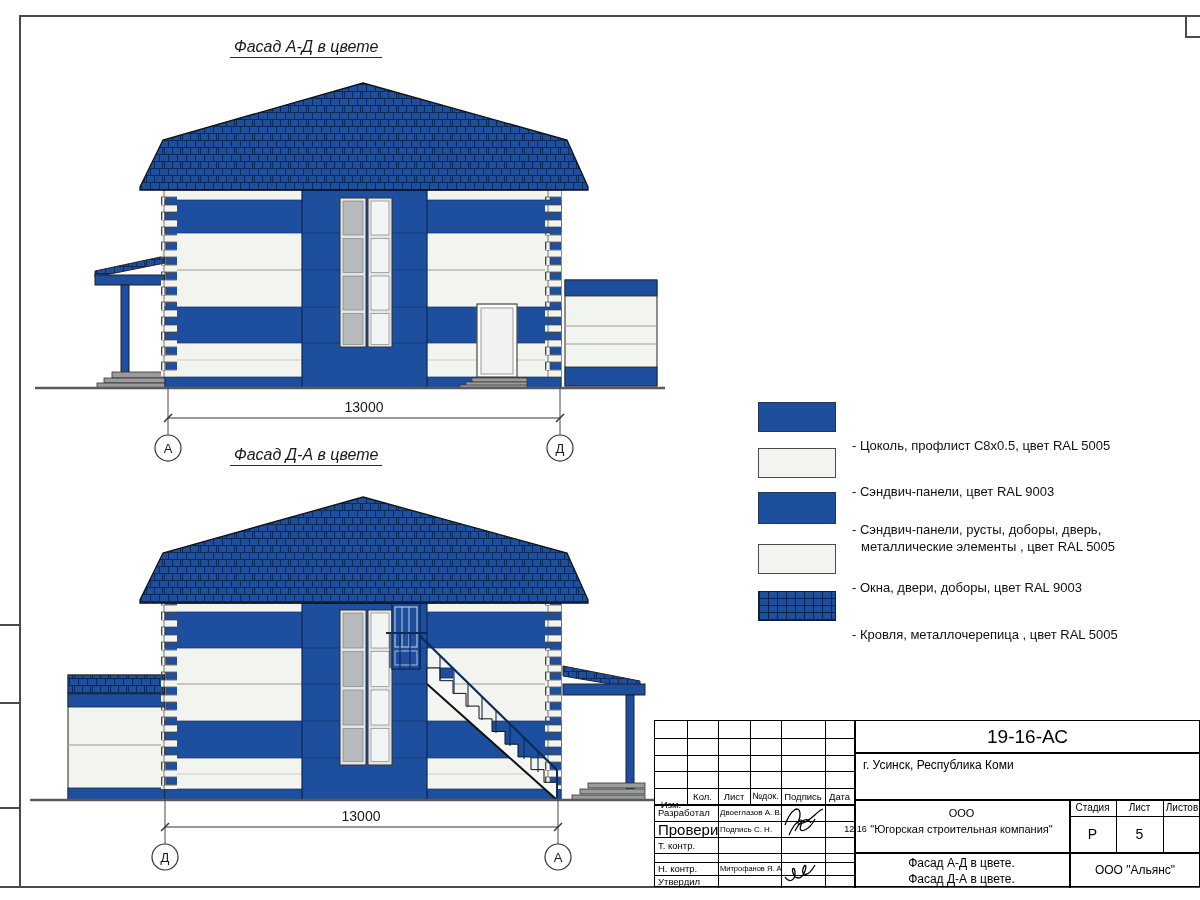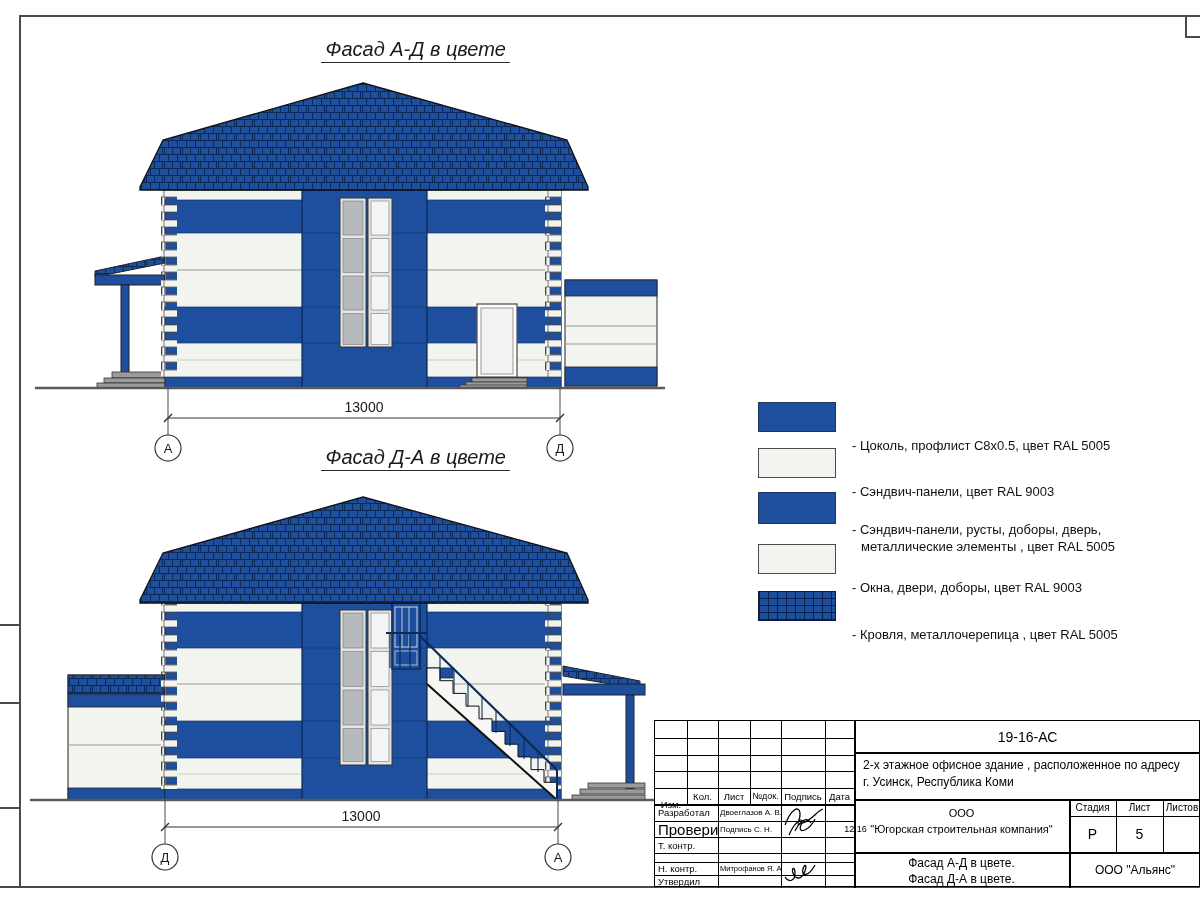--- a/index.html
+++ b/index.html
@@ -1,20 +1,20 @@
 <!DOCTYPE html>
 <html><head>
 <meta charset="utf-8">
 <style>
   html,body{margin:0;padding:0;background:#fff;}
   .page{position:relative;width:1200px;height:900px;background:#ffffff;overflow:hidden;
         font-family:"Liberation Sans",sans-serif;color:#111;}
   .abs{position:absolute;box-sizing:border-box;}
   .fr{background:#4a4a4a;}
-  .facade-title{font-style:italic;font-size:20px;text-align:right;color:#1a1a1a;}
+  .facade-title{font-style:italic;font-size:16px;text-align:left;color:#1a1a1a;}
   .facade-title span{border-bottom:1.6px solid #2a2a2a;padding:0 4px 2px 4px;}
   .legend-label{font-size:13px;line-height:17px;color:#101010;white-space:nowrap;margin-top:29px;}
   .sw{border:1px solid #20365e;}
   .sw-white{border:1px solid #4a4a4a;background:#f2f4ef;}
   .sw-blue{background:#1d4f9c;}
   .sw-roof{background-color:#1d4f9c;
      background-image:repeating-linear-gradient(90deg, rgba(8,30,64,.9) 0 1px, transparent 1px 9px),
                       repeating-linear-gradient(0deg, rgba(8,30,64,.9) 0 1px, transparent 1px 7px);
      border:1px solid #101d38;}
   
@@ -324,24 +324,23 @@
     <div class="cell c-left" style="left:3px;top:154px;width:60px;height:13px;font-size:9.5px">Утвердил</div>
 
     <svg class="abs" style="left:126px;top:82px" width="46" height="36" viewBox="0 0 46 36">
       <path d="M4,22 C10,6 18,2 19,10 C20,18 12,24 22,20 C32,16 36,8 42,6" fill="none" stroke="#000" stroke-width="1.3"></path>
       <path d="M8,32 C14,18 24,12 20,22 C16,32 28,28 34,16 M14,28 C20,16 26,14 30,20" fill="none" stroke="#000" stroke-width="1.2"></path>
     </svg>
     <svg class="abs" style="left:126px;top:138px" width="46" height="26" viewBox="0 0 46 26">
       <path d="M4,18 C8,24 14,22 14,14 C14,8 10,8 12,14 C14,20 20,22 24,12 C26,6 24,4 22,10 C20,16 26,20 34,6" fill="none" stroke="#000" stroke-width="1.3"></path>
     </svg>
 
-    <div class="cell c-center" style="left:199px;top:0;width:347px;height:31px;font-size:14px">19-16-АС</div>
+    <div class="cell c-center" style="left:199px;top:0;width:347px;height:31px;font-size:19px">19-16-АС</div>
 
     <div class="cell" style="left:208px;top:36px;width:335px;height:40px;font-size:12px;line-height:17px;white-space:normal">
-      <div>2-х этажное офисное здание , расположенное по адресу</div>
       <div>г. Усинск, Республика Коми</div>
     </div>
 
     <div class="cell" style="left:199px;top:84px;width:215px;height:45px;font-size:11px;line-height:16px;text-align:center">
       <div>ООО</div>
       <div>"Югорская строительная компания"</div>
     </div>
 
     <div class="cell" style="left:199px;top:134px;width:215px;height:32px;font-size:12px;line-height:16px;text-align:center">
       <div>Фасад А-Д в цвете.</div>

